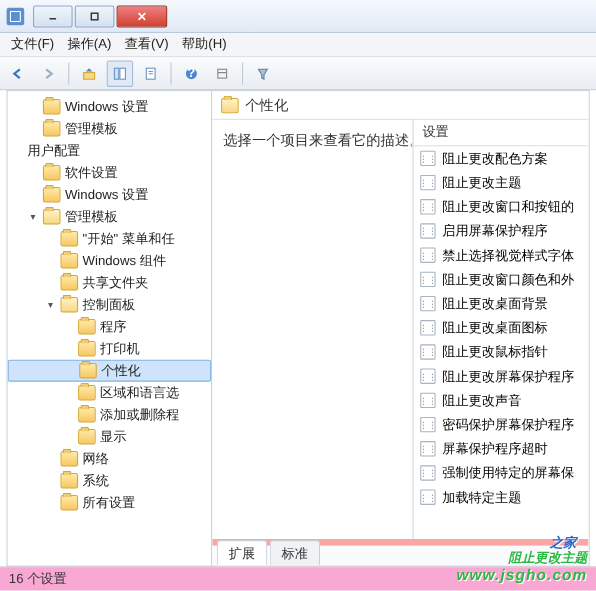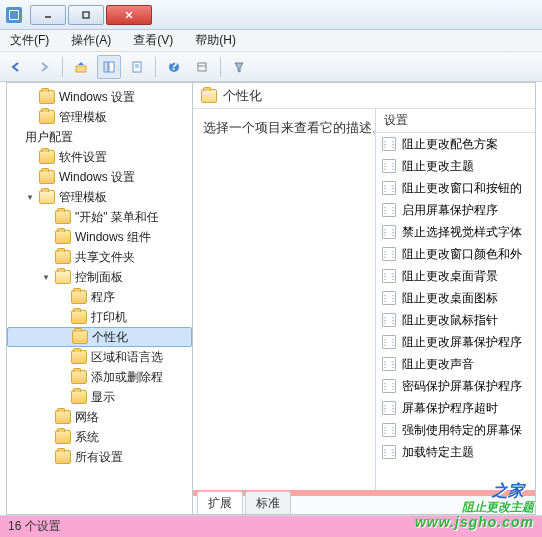--- a/index.html
+++ b/index.html
@@ -9,21 +9,21 @@
 .titlebar { height: 30px; background: linear-gradient(#f5f9fd, #dfe9f5); border-bottom: 1px solid #b8c8de; display: flex; align-items: center; padding: 0 4px; }
 .titlebar .app-icon { width: 16px; height: 16px; margin: 0 6px 0 2px; display:inline-block; background:#5a8fd0; border-radius:2px; position:relative; }
 .titlebar .app-icon::after{content:"";position:absolute;inset:3px;border:1px solid #fff;border-radius:1px;}
 .titlebar .title { flex: 1; color: #333; }
 .winbtns { display:flex; gap:0; }
 .winbtn { width: 36px; height: 20px; border: 1px solid #8fa8c8; background: linear-gradient(#f0f5fb,#d4e1f0); display:flex; align-items:center; justify-content:center; border-radius:2px; margin-left:2px; font-size:10px;}
 .winbtn.close { background: linear-gradient(#f08080,#d04030); border-color:#a03020; color:#fff; width:46px; }
 .winbtn svg { width:10px; height:10px; }
 
 
-.menubar { height: 22px; background:#f4f5f6; border-bottom:1px solid #ddd; display:flex; align-items:center; padding:0 4px; gap:10px; }
+.menubar { height: 22px; background:#f4f5f6; border-bottom:1px solid #ddd; display:flex; align-items:center; padding:0 4px; gap:0; }
 .menuitem { padding: 2px 6px; color:#222; }
 
 
 .toolbar { height: 30px; background: linear-gradient(#fafbfc,#e8edf3); border-bottom:1px solid #c8d0da; display:flex; align-items:center; padding:0 4px; gap:4px; }
 .tbtn { width:24px; height:24px; display:flex; align-items:center; justify-content:center; border:1px solid transparent; border-radius:2px; }
 .tbtn.active { border-color:#a8bcd8; background:#dfeaf6; }
 .tsep { width:1px; height:20px; background:#c0c8d0; margin:0 2px; }
 
 
 .client { position:absolute; top:82px; bottom:22px; left:6px; right:6px; display:flex; border:1px solid #c0c8d0; }
@@ -60,21 +60,21 @@
 .tab { padding:3px 10px 2px; border:1px solid #c8d0d8; border-bottom:none; background:#fff; border-radius:3px 3px 0 0; font-size:12px; color:#333;}
 .tab.active { background:#fff; }
 .tab.inactive { background:#f0f2f4; }
 
 
 .statusbar { position:absolute; bottom:0; left:0; right:0; height:22px; background:#f9a8d4; border-top:1px solid #d0d6de; display:flex; align-items:center; padding:0 8px; color:#333;}
 
 
 .watermark { position:absolute; right:8px; bottom:8px; font-family:Arial; color:#2db843; font-weight:bold; font-style:italic; font-size:26px; text-shadow:1px 1px 0 #fff; pointer-events:none; line-height:1; text-align:right;}
 .watermark .url { font-size:14px; color:#2db843; display:block; letter-spacing:1px;}
-.watermark .zhijia { position:absolute; right:10px; bottom:30px; color:#2a68c9; font-size:16px; }
+.watermark .zhijia { position:absolute; right:10px; bottom:30px; color:#2a68c9; font-size:12px; }
 
 </style>
 </head>
 <body>
 
 <div class="titlebar">
   <span class="app-icon"></span>
   <div class="winbtns">
     <div class="winbtn">
         <svg viewBox="0 0 10 10">

